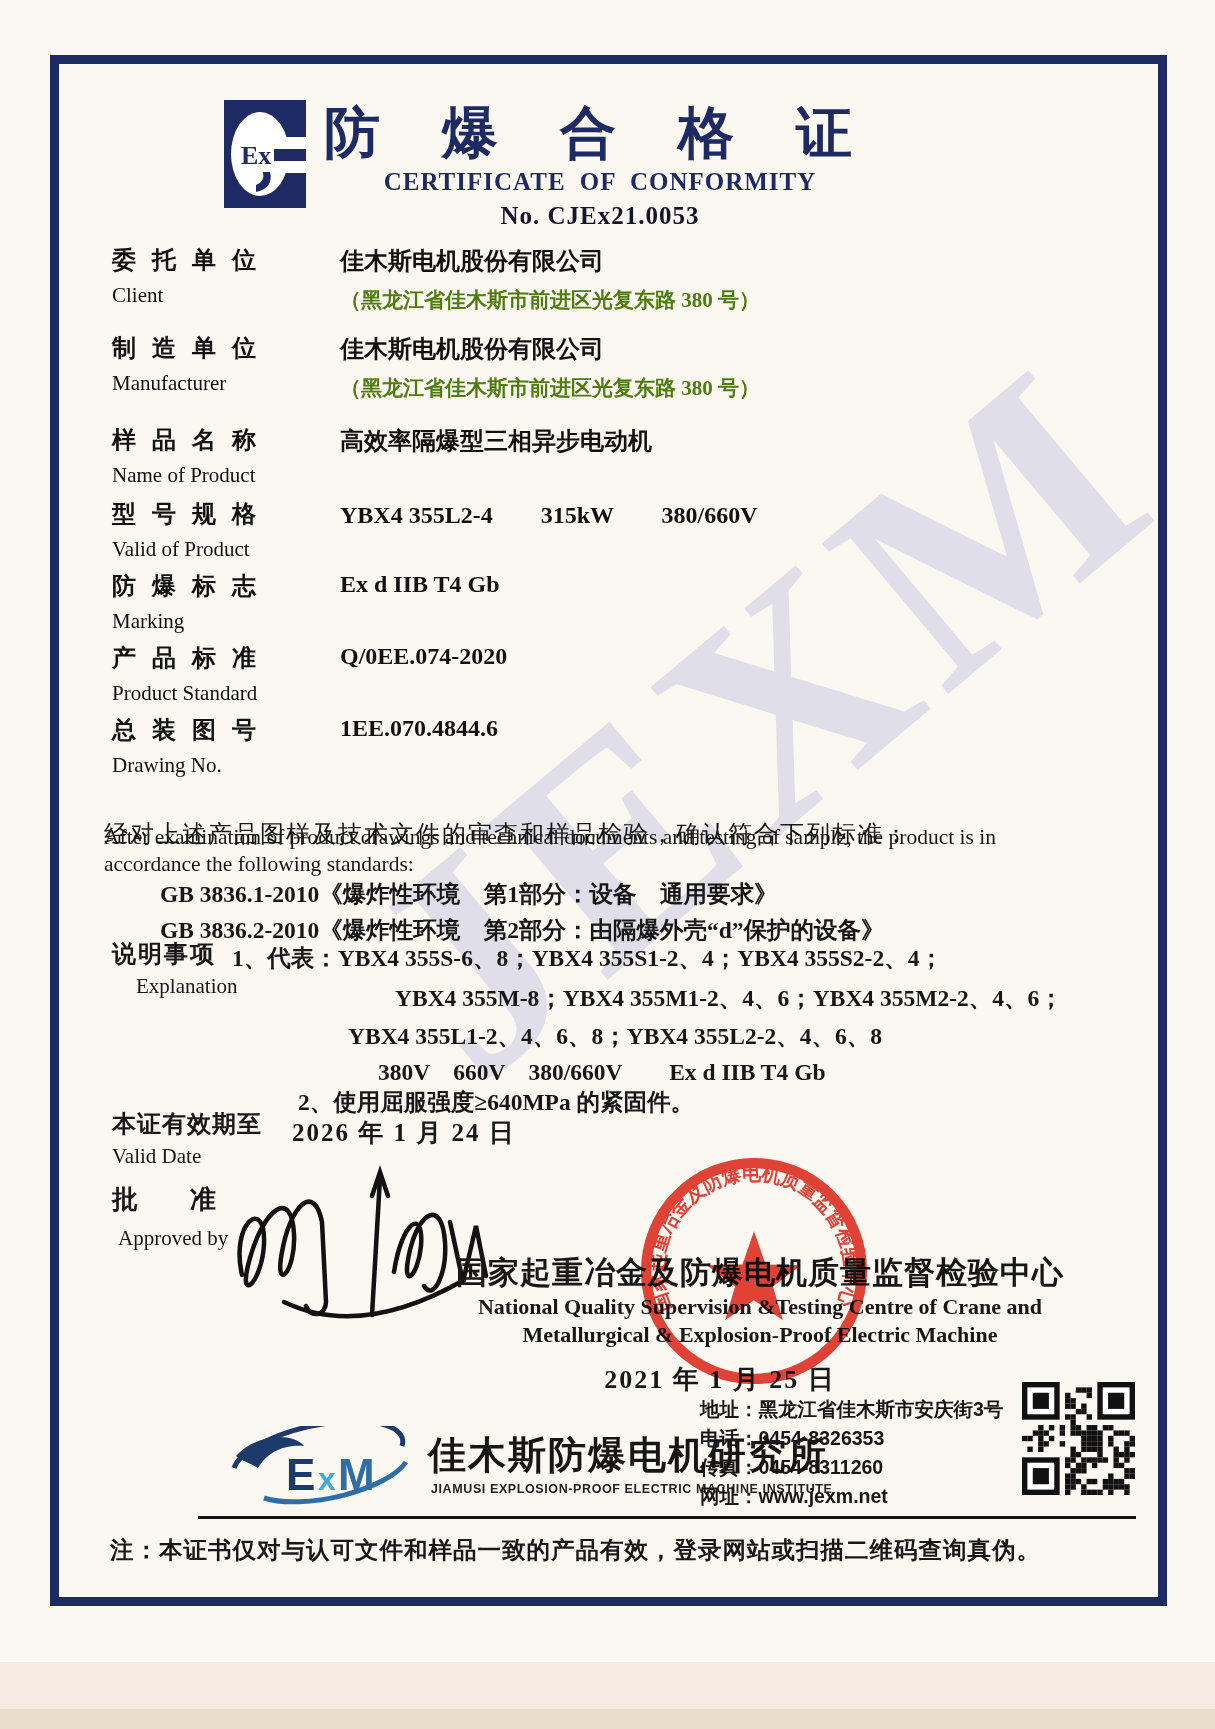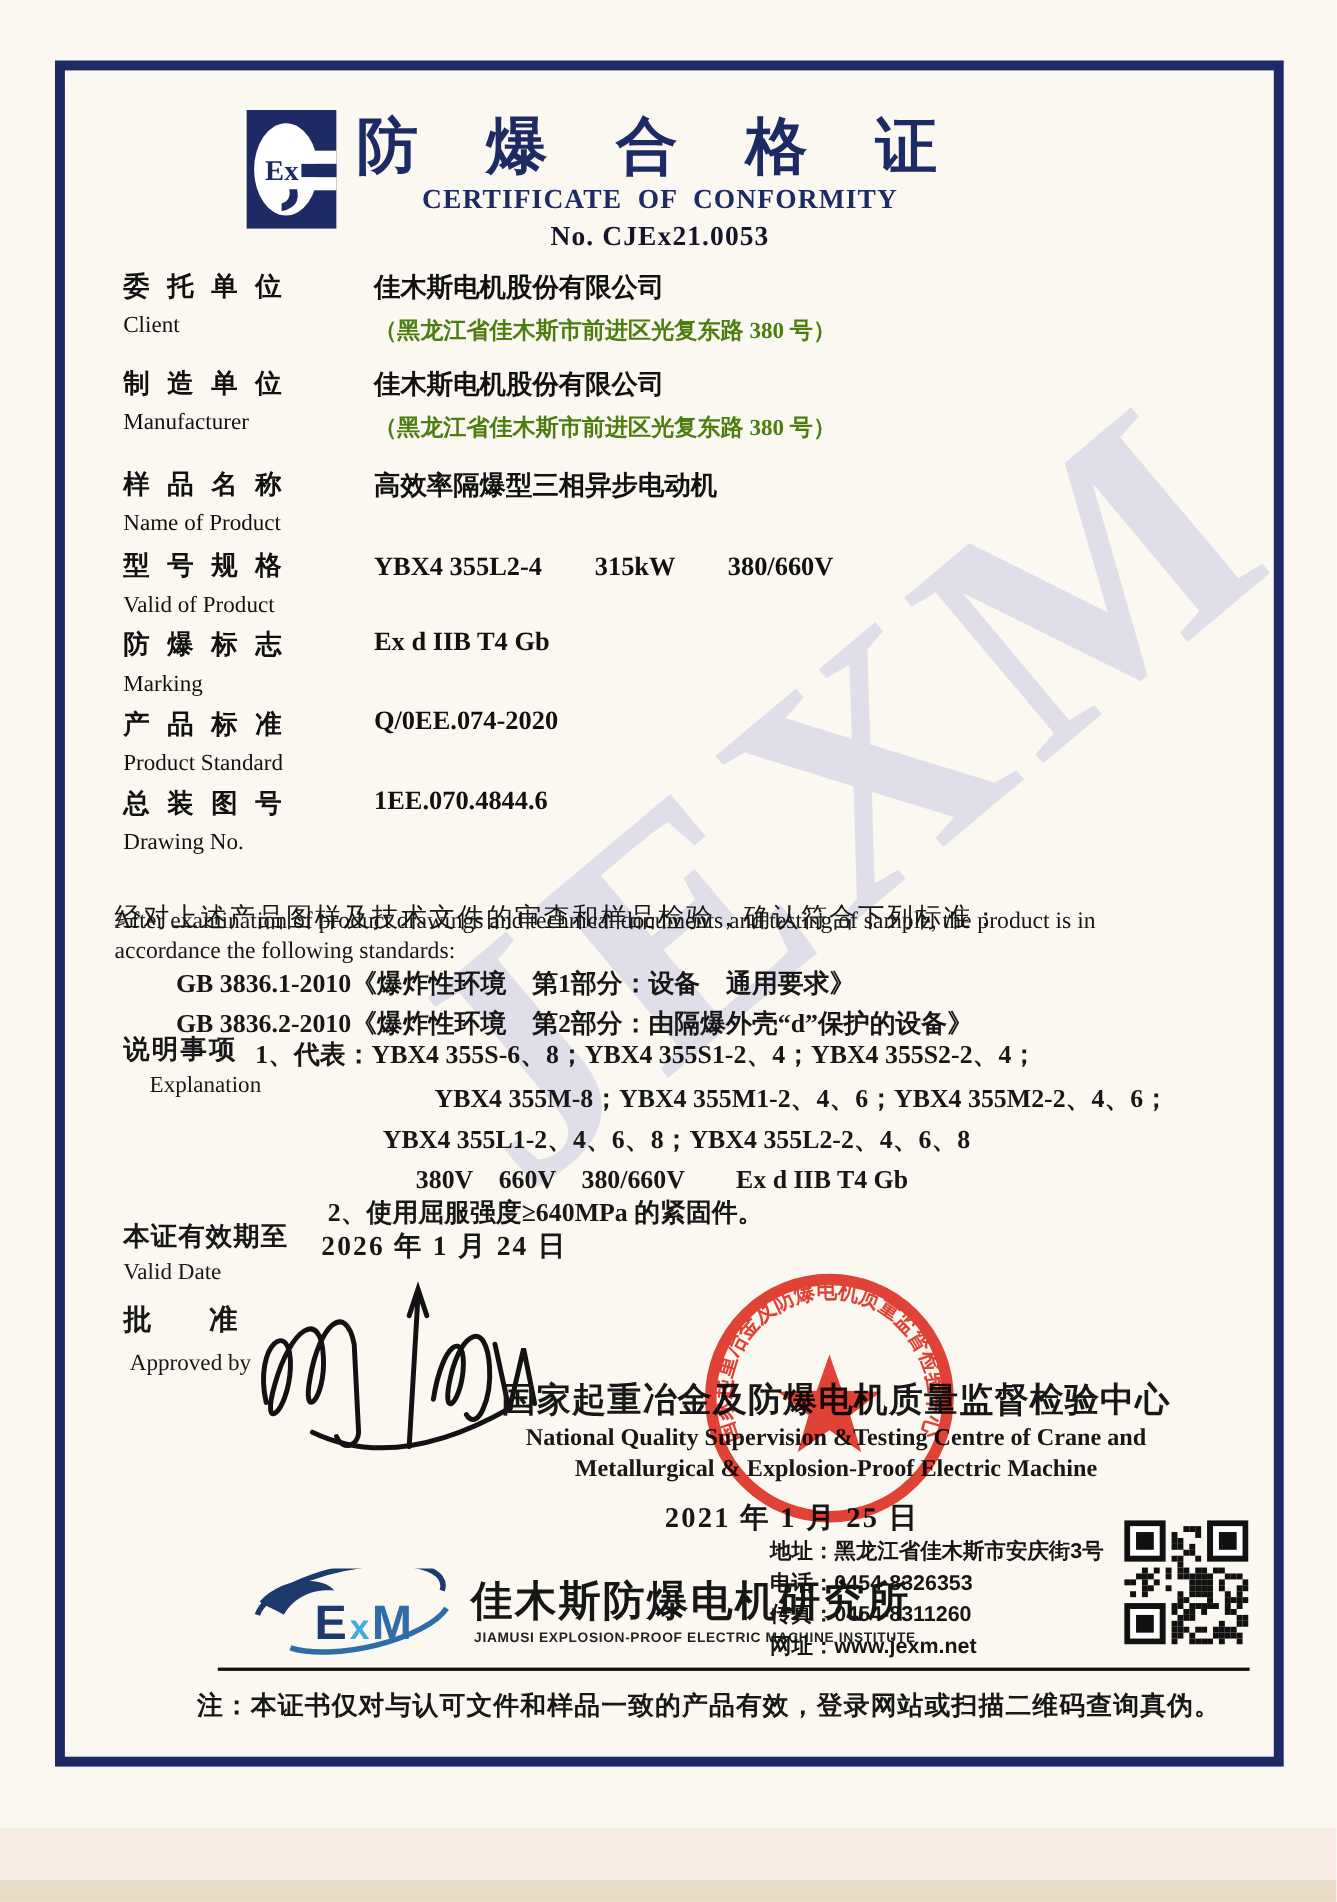--- a/index.html
+++ b/index.html
@@ -70,21 +70,21 @@
   .org-en2{left:430px;top:1322px;width:660px;text-align:center;font-size:22px;font-weight:bold;z-index:3;}
   .org-date{left:450px;top:1362px;width:540px;text-align:center;font-size:26px;font-weight:bold;letter-spacing:2px;z-index:3;}
   
   .jexm-logo{left:220px;top:1426px;width:200px;height:86px;}
   .inst-cn{left:428px;top:1430px;font-size:38px;font-weight:bold;letter-spacing:2px;font-family:"Liberation Sans","DejaVu Sans",sans-serif;color:#161616;}
   .inst-en{left:431px;top:1482px;font-size:12.5px;font-weight:bold;letter-spacing:.6px;font-family:"Liberation Sans","DejaVu Sans",sans-serif;color:#222;}
   .contact{left:700px;top:1396px;font-family:"Liberation Sans","DejaVu Sans",sans-serif;}
   .contact .c-line{font-size:19.5px;font-weight:bold;height:29px;color:#161616;}
   .qr{left:1022px;top:1382px;width:113px;height:113px;}
   .divider{left:198px;top:1516px;width:938px;height:3px;background:#111;}
-  .note{left:110px;top:1534px;width:1000px;text-align:right;font-size:23.5px;font-weight:bold;letter-spacing:1px;}
+  .note{left:110px;top:1534px;width:1000px;text-align:left;font-size:23.5px;font-weight:bold;letter-spacing:1px;}
 </style>
 </head>
 <body>
 
 <div class="page">
 
   <div class="strip1"></div>
   <div class="strip2"></div>
 
   <div class="frame"></div>

